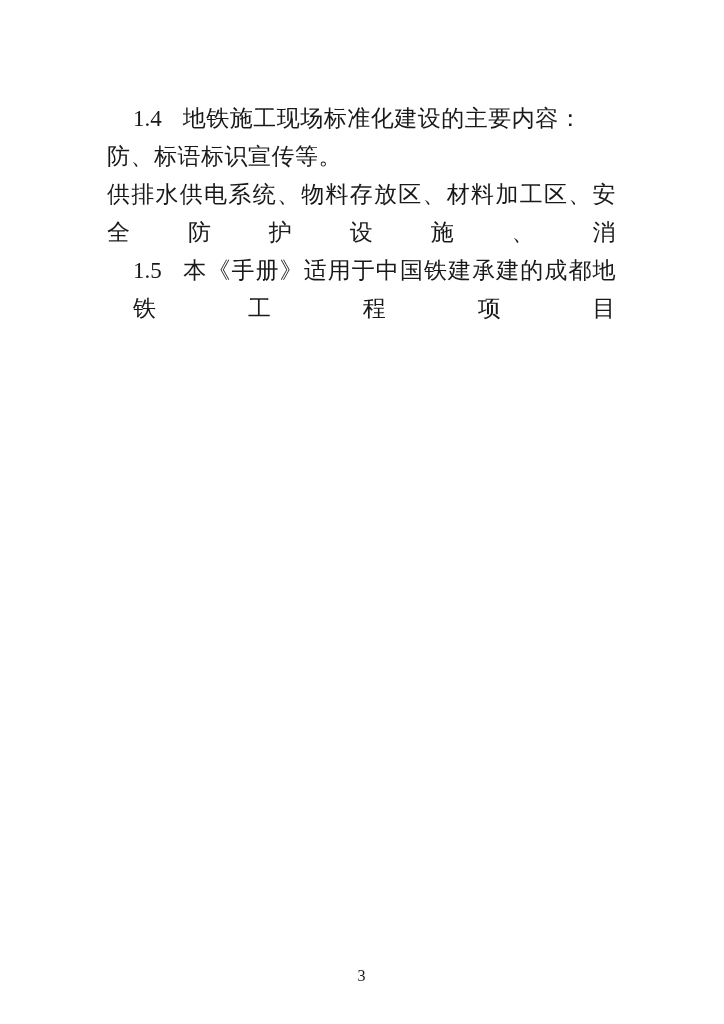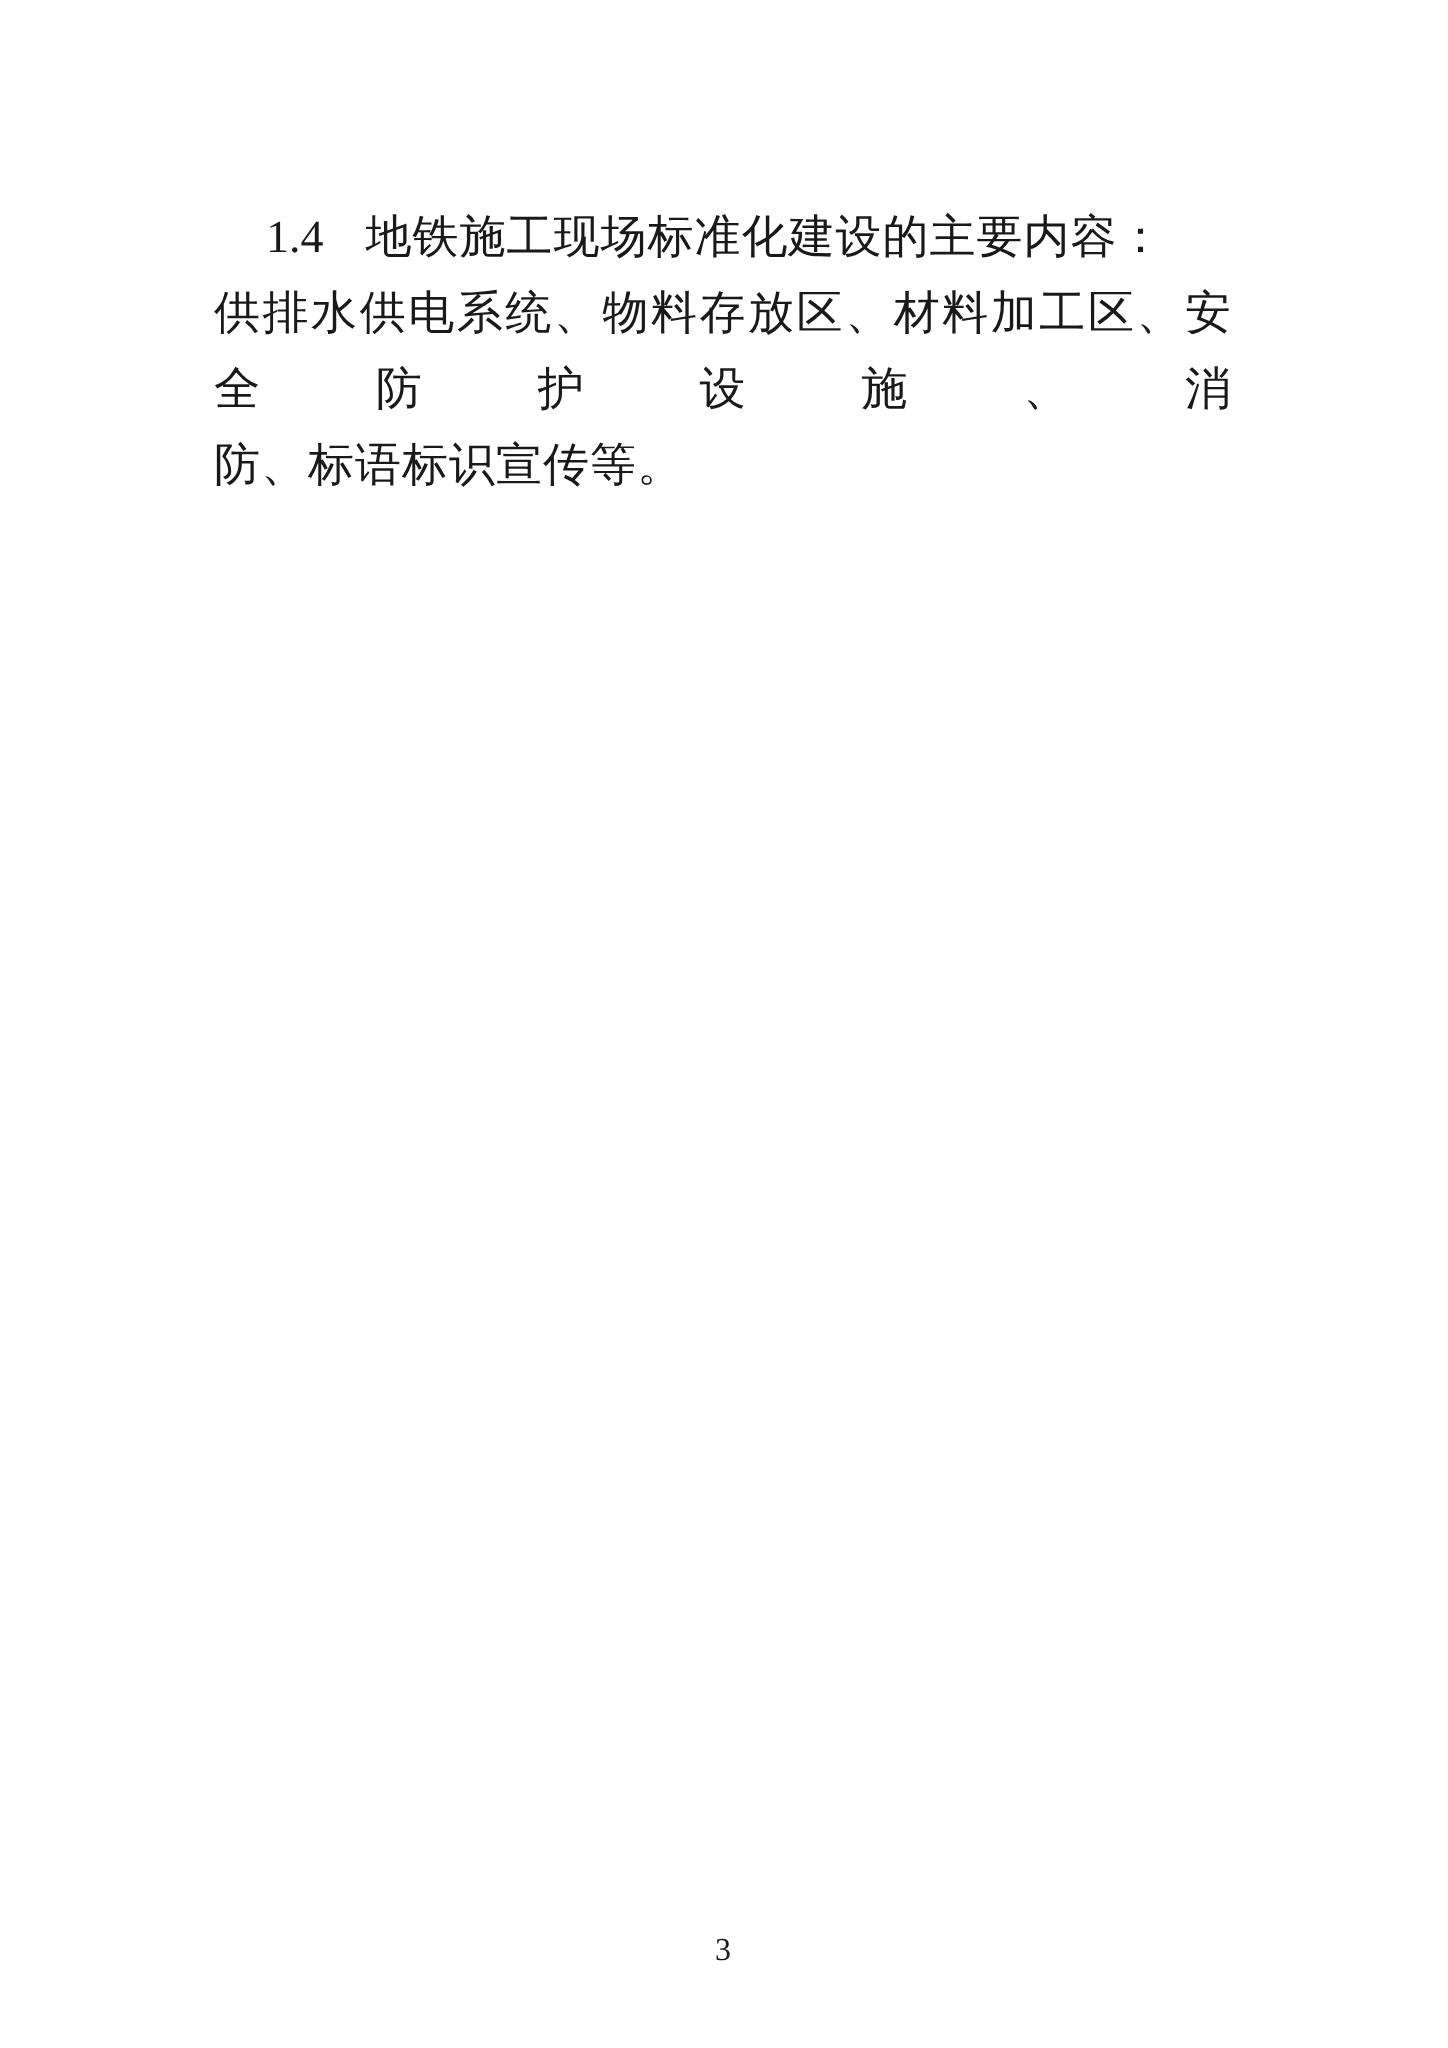--- a/index.html
+++ b/index.html
@@ -60,24 +60,25 @@
 </head>
 <body>
 
 <div class="page">
 
   <div class="content">
 
     <div class="line indent"><span class="num">1.4</span><span>地铁施工现场标准化建设的主要内容：</span></div>
 
 
+    <div class="line"><span>防、标语标识宣传等。</span></div>
+
     <div class="line jl"><span>供排水供电系统、物料存放区、材料加工区、安全防护设施、消</span></div>
 
-    <div class="line"><span>防、标语标识宣传等。</span></div>
-
+    <div class="line indent jl"><span class="num">1.5</span><span>本《手册》适用于中国铁建承建的成都地铁工程项目</span></div>
 
 
   </div>
 
   <div class="footer">
     <span>3</span>
   </div>
 
 </div>
 

